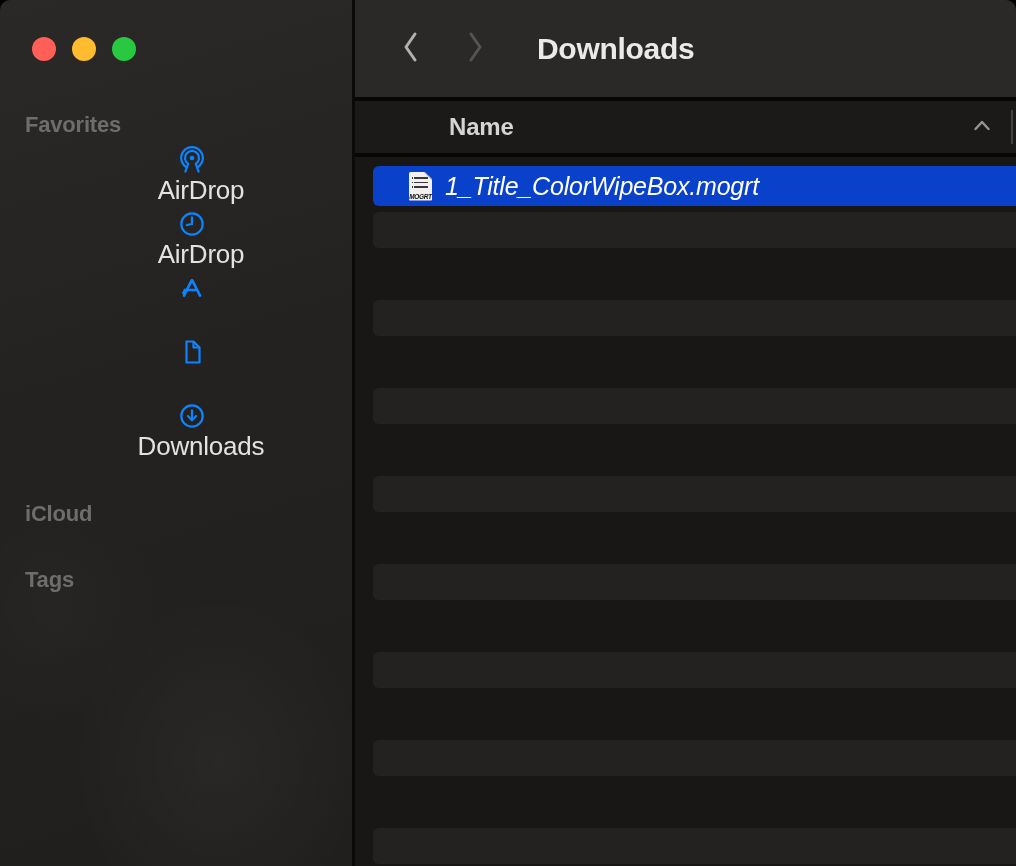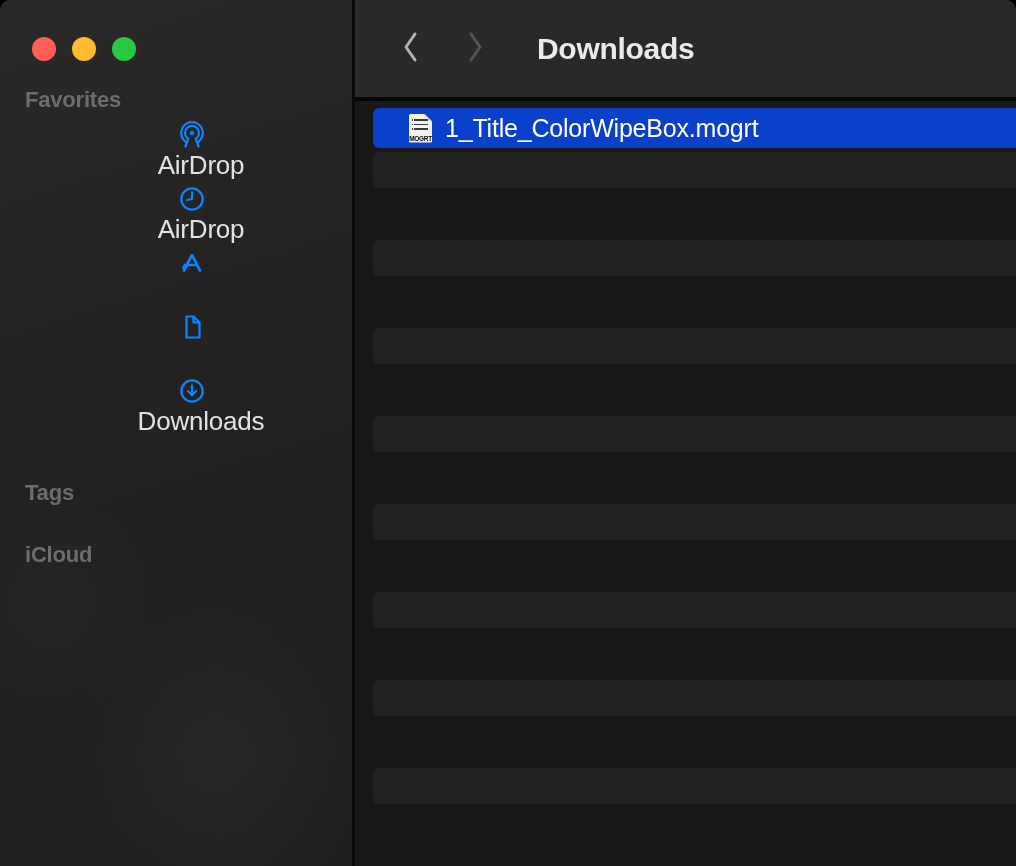--- a/index.html
+++ b/index.html
@@ -22,21 +22,21 @@
       radial-gradient(ellipse 45% 20% at 15% 70%, rgba(255,255,255,0.02), transparent 70%),
       linear-gradient(163deg,#2b2927 0%,#242221 45%,#201f1d 100%);
     position:relative;
   }
   .traffic-lights{display:flex;gap:16px;padding:37px 0 0 32px;}
   .light{width:24px;height:24px;border-radius:50%;display:block;}
   .section-label{
     padding-left:25px;font-size:22px;font-weight:700;color:#6f6d6b;
     letter-spacing:-0.2px;
   }
-  .section-label.first{margin-top:26px;}
+  .section-label.first{margin-top:51px;}
   .side-items{margin-top:7px;}
   .side-item{height:64px;display:flex;align-items:center;padding-left:31px;cursor:default;flex-direction:column;}
   .side-icon{width:30px;height:30px;flex:0 0 30px;display:flex;align-items:center;justify-content:center;}
   .side-label{margin-left:19px;font-size:26px;color:#e3e2e1;letter-spacing:-0.2px;}
   .section-label.icloud{margin-top:36px;}
   .section-label.tags{margin-top:40px;}
 
   
   .content{flex:1;display:flex;flex-direction:column;background:#181716;min-width:0;}
   .toolbar{
@@ -55,21 +55,21 @@
     display:flex;align-items:center;position:relative;
   }
   .col-name{
     padding-left:94px;font-size:24px;font-weight:700;color:#d5d4d3;letter-spacing:-0.2px;
   }
   .sort-chevron{position:absolute;right:22px;top:15px;width:24px;height:20px;}
   .col-divider{position:absolute;right:3px;top:9px;width:2px;height:34px;background:#444342;}
 
   
   .rows{flex:1;padding-top:7px;overflow:hidden;}
-  .row{height:44px;display:flex;}
+  .row{height:44px;display:flex;align-items:center;font-style:italic;}
   .pill{flex:1;margin-left:18px;border-radius:6px 0 0 6px;height:36px;}
   .row.striped .pill{background:#242221;}
   .row.selected .pill{
     height:40px;background:#0a41cb;border-radius:6px 0 0 6px;
     display:flex;align-items:center;padding-left:36px;box-sizing:border-box;
   }
   .file-name{margin-left:13px;font-size:25px;color:#ffffff;letter-spacing:-0.2px;white-space:nowrap;}
 
   
   .file-icon{
@@ -157,23 +157,23 @@
           <svg width="30" height="30" viewBox="0 0 30 30" fill="none" stroke="#0a84ff" stroke-width="2.2" stroke-linecap="round" stroke-linejoin="round">
             <circle cx="15" cy="15" r="10.7"></circle>
             <path d="M15 9.4 L15 19"></path>
             <path d="M10.9 15.1 L15 19.3 L19.1 15.1"></path>
           </svg>
         </span>
         <span class="side-label">Downloads</span>
       </div>
     </div>
 
+    <div class="section-label icloud">iCloud</div>
+
     <div class="section-label tags">Tags</div>
-
-    <div class="section-label icloud">iCloud</div>
   </aside>
 
   <main class="content">
 
     <div class="toolbar">
       <div class="nav-btn back">
         <span>
           <svg width="22" height="36" viewBox="0 0 22 36" fill="none" stroke="#b2b1b0" stroke-width="3" stroke-linecap="round" stroke-linejoin="round">
             <path d="M15 5 L6 18 L15 31"></path>
           </svg>
@@ -182,20 +182,29 @@
       <div class="nav-btn fwd">
         <span>
           <svg width="22" height="36" viewBox="0 0 22 36" fill="none" stroke="#555453" stroke-width="3" stroke-linecap="round" stroke-linejoin="round">
             <path d="M7 5 L16 18 L7 31"></path>
           </svg>
         </span>
       </div>
       <h1 class="toolbar-title">Downloads</h1>
     </div>
 
+    <div class="list-header">
+      <span class="col-name">Name</span>
+      <span class="sort-chevron">
+        <svg width="24" height="20" viewBox="0 0 24 20" fill="none" stroke="#969594" stroke-width="2.4" stroke-linecap="round" stroke-linejoin="round">
+          <path d="M5.5 13 L12 6 L18.5 13"></path>
+        </svg>
+      </span>
+      <span class="col-divider"></span>
+    </div>
 
     <div class="rows">
       <div class="row selected">
         <div class="pill">
           <span class="file-icon">
             <span class="fold"></span>
             <span class="doc-dot"></span>
             <span class="doc-lines"></span>
             <span class="doc-badge">MOGRT</span>
           </span>

